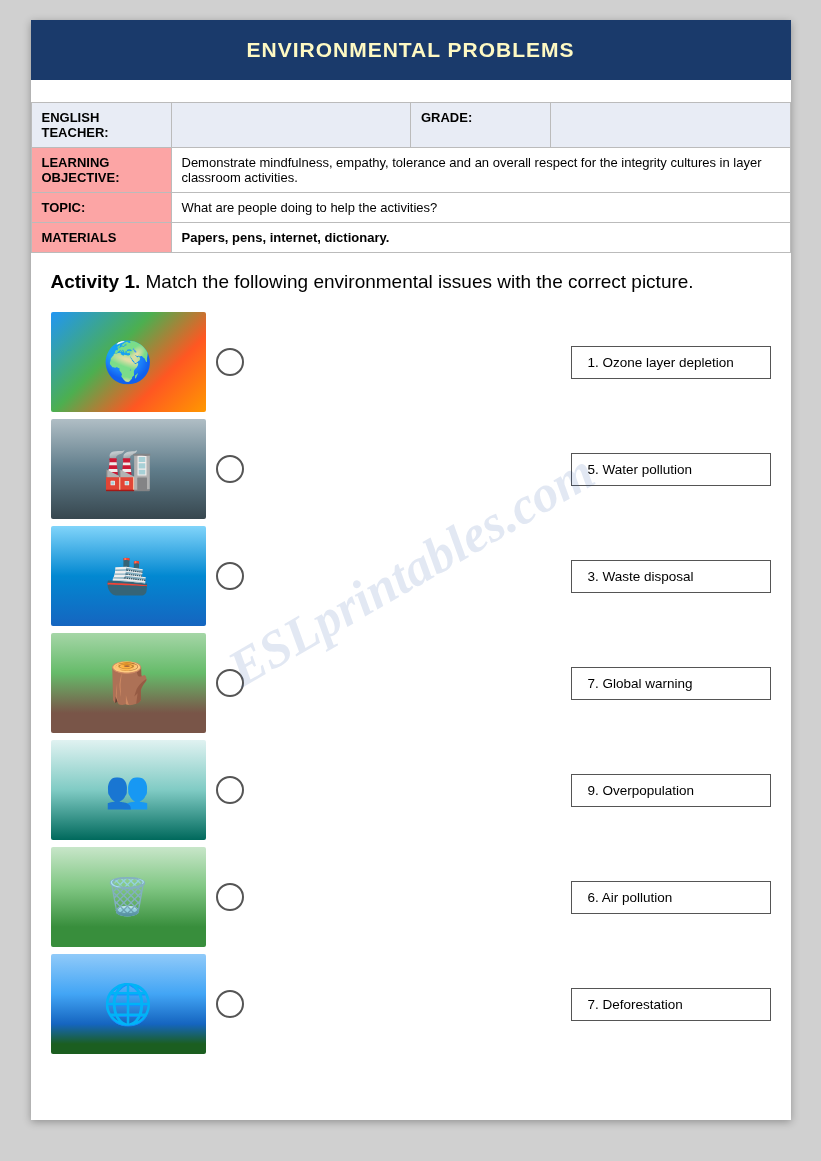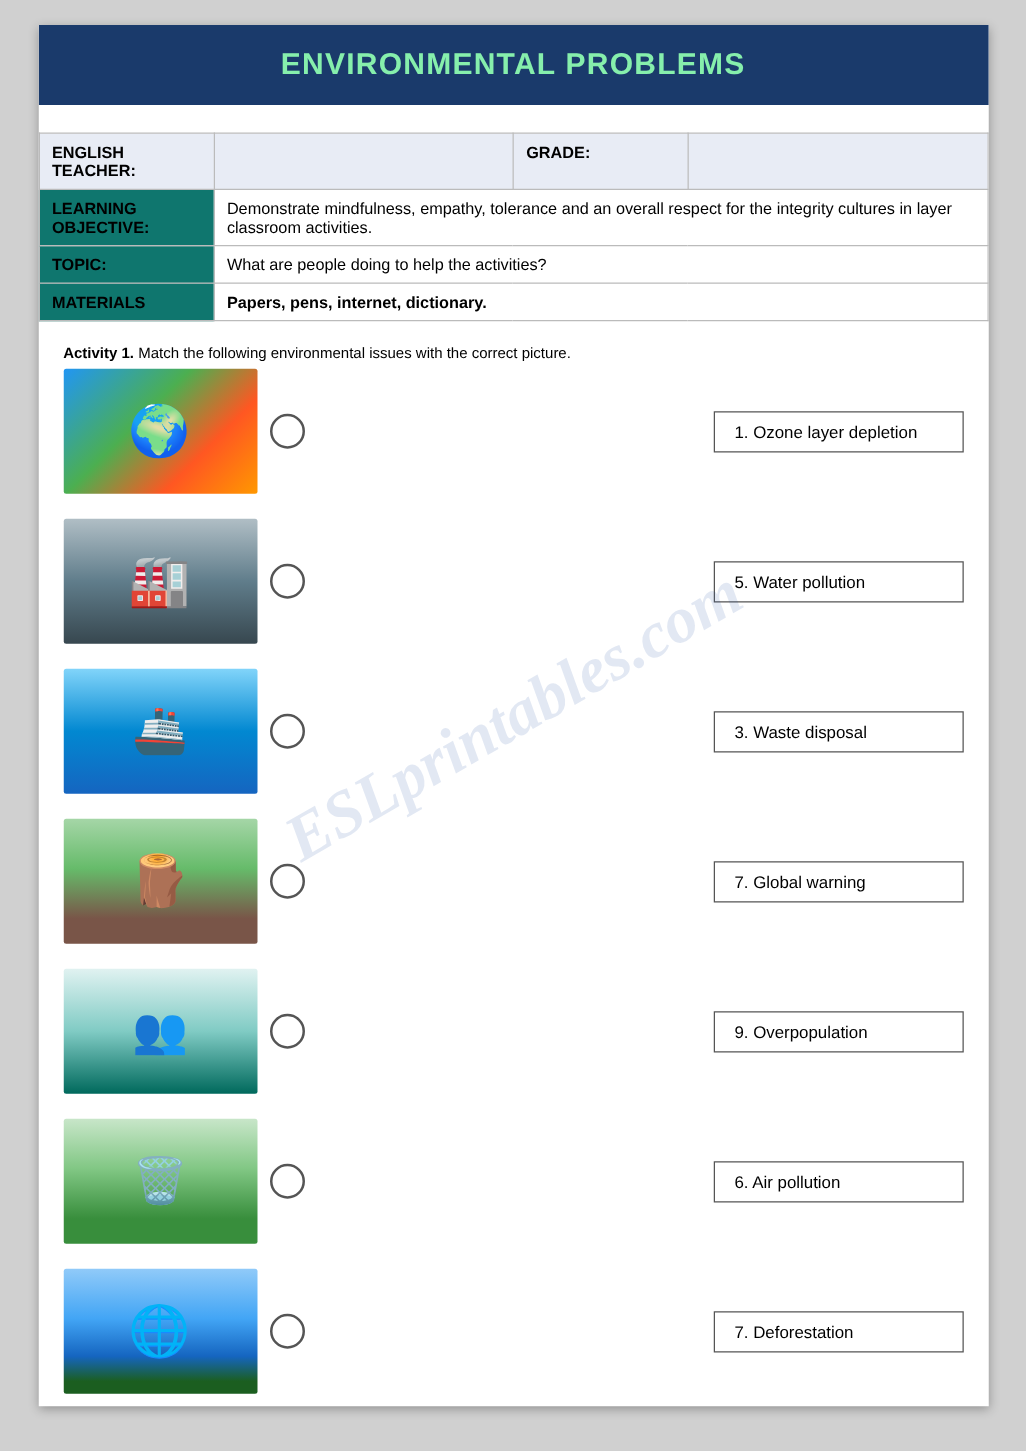--- a/index.html
+++ b/index.html
@@ -14,61 +14,61 @@
     }
     .page {
       background: #fff;
       width: 760px;
       min-height: 1100px;
       padding: 0;
       box-shadow: 0 2px 8px rgba(0,0,0,0.3);
     }
     .header {
       background: #1a3a6b;
-      color: #86efac;
+      color: #fef9c3;
       text-align: center;
       padding: 18px 10px;
-      font-size: 24px;
+      font-size: 21px;
       font-weight: bold;
       letter-spacing: 1px;
     }
     .info-table {
       width: 100%;
       border-collapse: collapse;
       border: 1px solid #bbb;
       margin-top: 22px;
     }
     .info-table td {
       border: 1px solid #bbb;
       padding: 7px 10px;
       font-size: 13px;
       vertical-align: top;
     }
     .info-table .label-cell {
       font-weight: bold;
       width: 140px;
-      background: #0f766e;
+      background: #fca5a5;
     }
     .info-table .teacher-row td {
       background: #e8ecf5;
     }
     .activity-section {
       padding: 18px 20px 10px 20px;
     }
     .activity-title {
-      font-size: 12px;
-      margin-bottom: 6px;
+      font-size: 19px;
+      margin-bottom: 19px;
     }
     .activity-title strong {
       font-weight: bold;
     }
     .match-container {
       display: flex;
       flex-direction: column;
-      gap: 20px;
+      gap: 7px;
     }
     .match-row {
       display: flex;
       align-items: center;
       gap: 10px;
     }
     .match-image {
       width: 155px;
       height: 100px;
       object-fit: cover;

